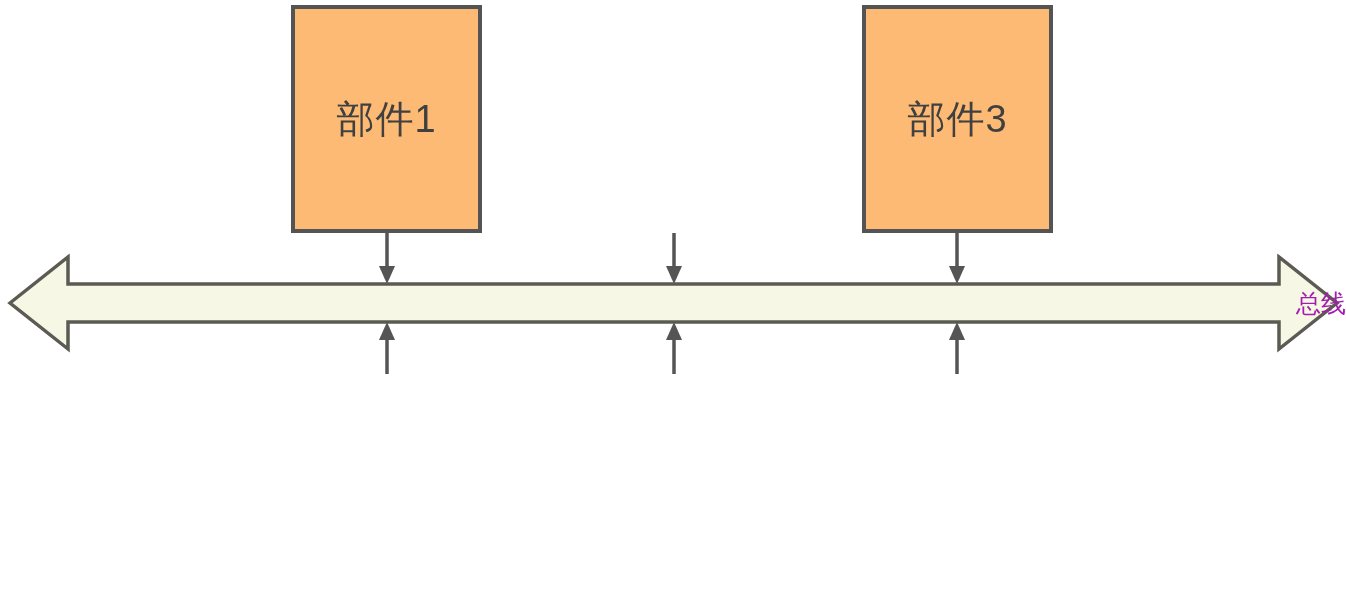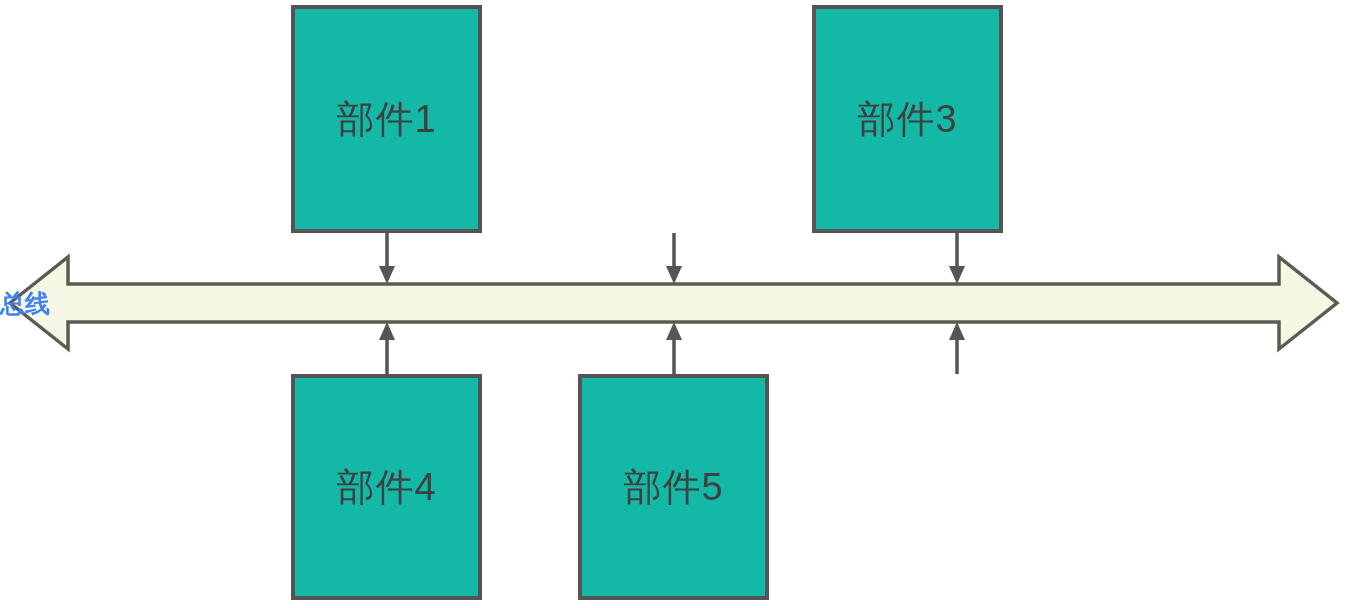--- a/index.html
+++ b/index.html
@@ -18,44 +18,44 @@
   .layer {
     position: absolute;
     left: 0;
     top: 0;
     width: 1346px;
     height: 608px;
   }
   .box {
     position: absolute;
     width: 183px;              
-    background: #14b8a6;
+    background: #fdba74;
     border: 4px solid #545454;
     display: flex;
     align-items: center;
     justify-content: center;
     box-sizing: content-box;
   }
   .box.top-row    { top: 5px;   height: 220px; }  
   .box.bottom-row { top: 374px; height: 218px; }  
   .box .label {
     font-size: 38px;
     color: #404040;
     letter-spacing: 1px;
     white-space: nowrap;
   }
   .bus-label {
     position: absolute;
     left: 0;
     top: 288px;
     width: 1346px;
-    text-align: left;
+    text-align: right;
     font-size: 25px;
-    font-weight: bold;
-    color: #3b82f6;
+    font-weight: normal;
+    color: #a21caf;
     line-height: 30px;
     pointer-events: none;
   }
   .connector { stroke: #555555; stroke-width: 3.5; }
   .arrowhead { fill: #555555; stroke: none; }
 </style>
 </head>
 <body>
 
 <div class="canvas">
@@ -89,24 +89,18 @@
       <line class="connector" x1="957" y1="374" x2="957" y2="338"></line>
       <polygon class="arrowhead" points="949,340 965,340 957,322"></polygon>
     </g>
   </svg>
 
   <div class="bus-label">总线</div>
 
   <div class="box top-row" style="left:291px">
     <span class="label">部件1</span>
   </div>
-  <div class="box top-row" style="left:812px">
+  <div class="box top-row" style="left:862px">
     <span class="label">部件3</span>
   </div>
 
-  <div class="box bottom-row" style="left:291px">
-    <span class="label">部件4</span>
-  </div>
-  <div class="box bottom-row" style="left:578px">
-    <span class="label">部件5</span>
-  </div>
 
 </div>
 
 </body></html>

